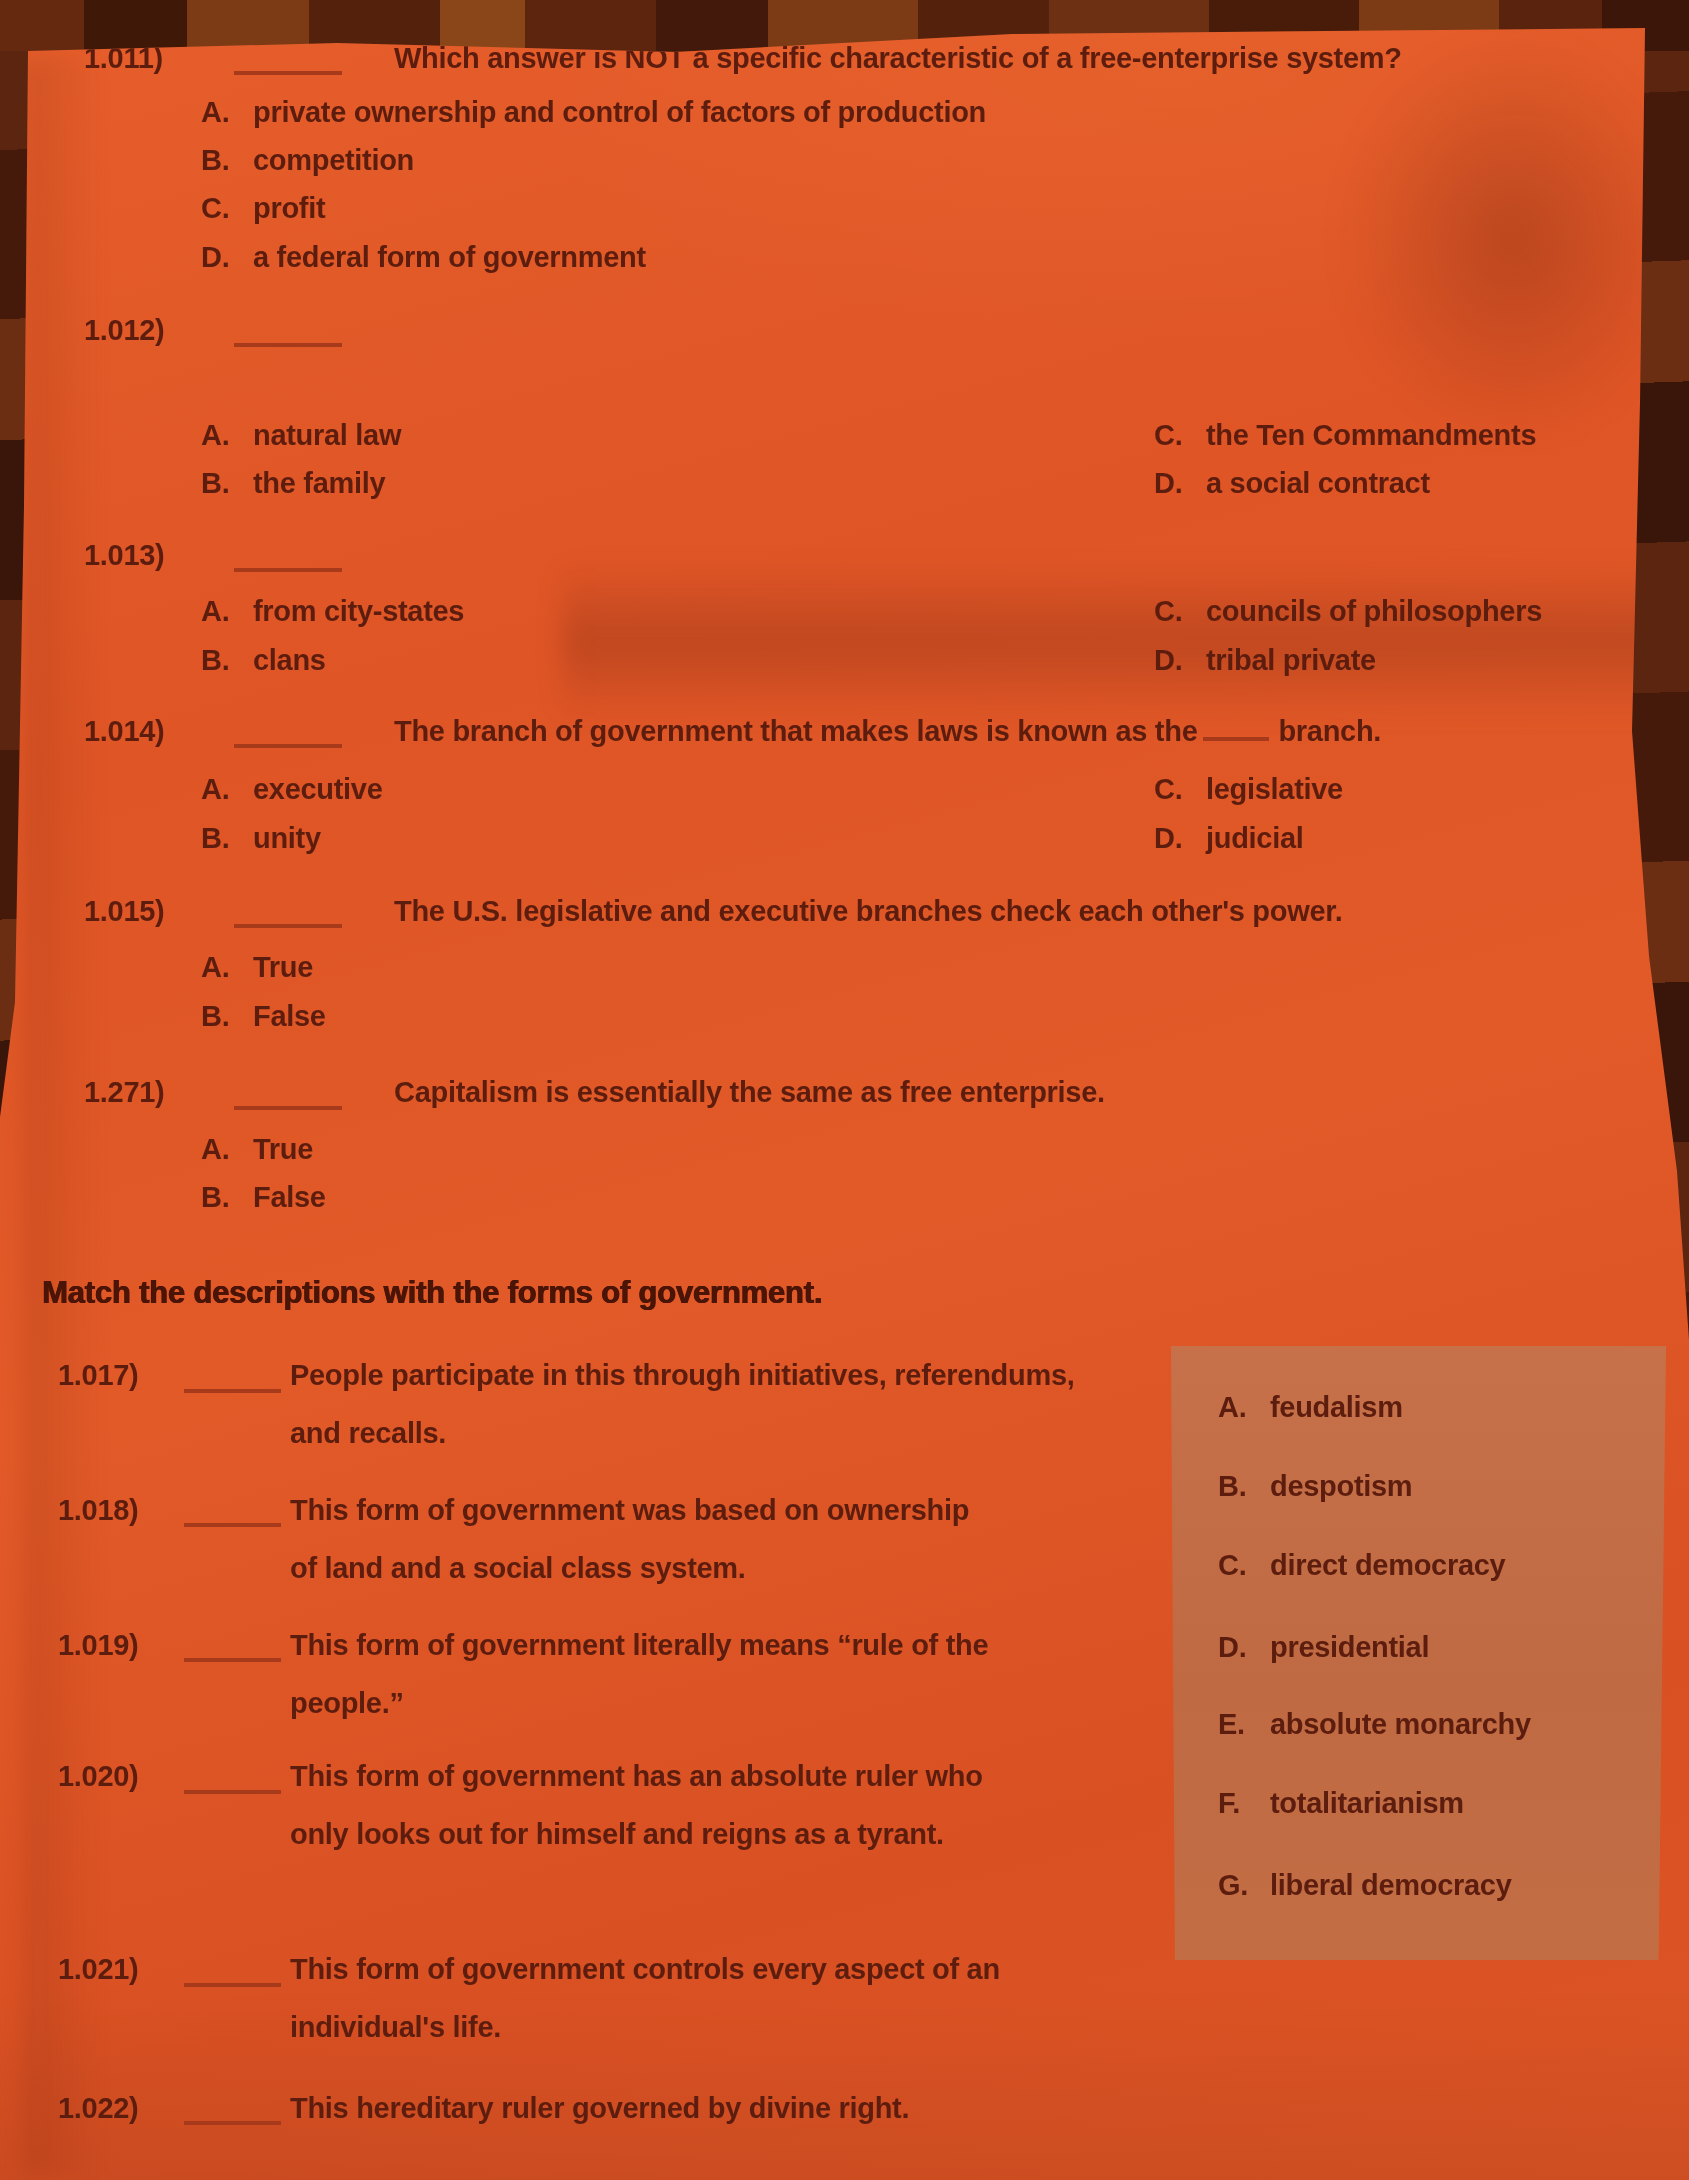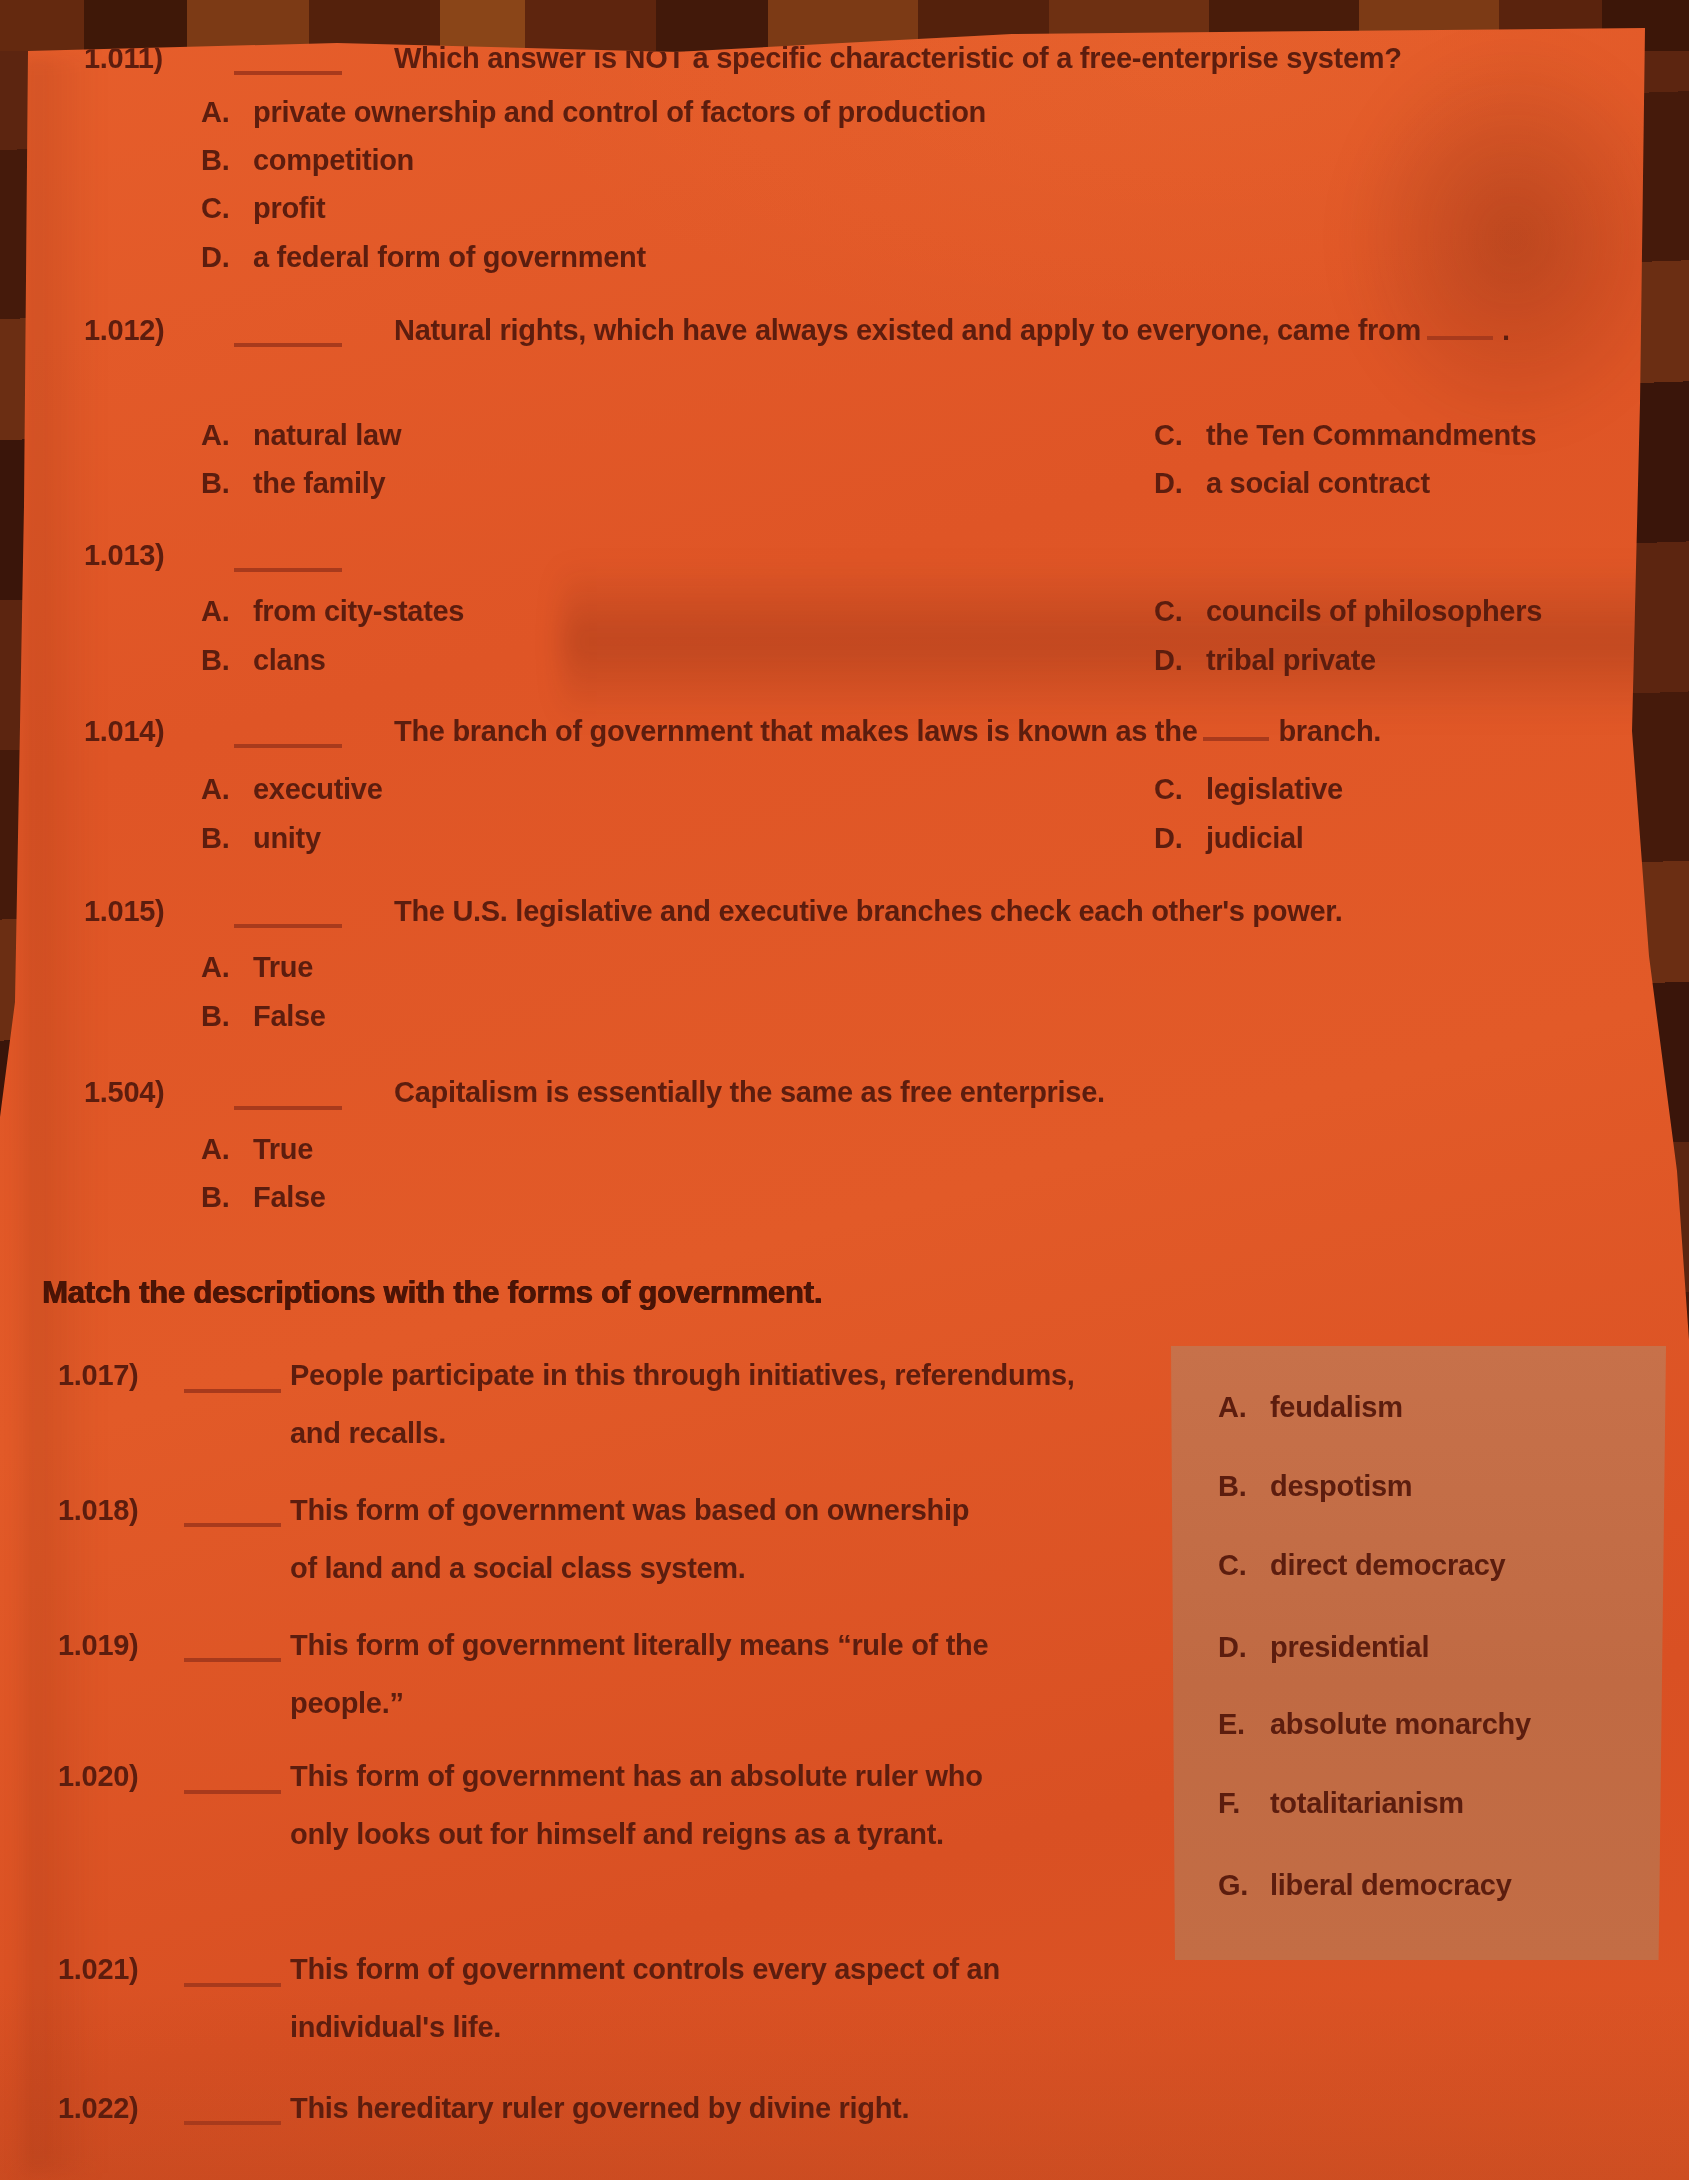--- a/index.html
+++ b/index.html
@@ -70,23 +70,20 @@
       </div>
       <div class="txt opt" style="left:201px;top:179px">
         <span class="optlabel">C.</span><span>profit</span>
       </div>
       <div class="txt opt" style="left:201px;top:228px">
         <span class="optlabel">D.</span><span>a federal form of government</span>
       </div>
 
       <span class="txt qnum" style="left:84px;top:301px">1.012)</span>
       <span class="blank" style="left:234px;top:343px;width:108px"></span>
-      <div class="txt" style="left:394px;top:301px;width:1209px">
-        <span>Natural rights, which have always existed and apply to everyone, came from</span><span class="inline-blank"></span><span>.</span>
-      </div>
       <div class="txt opt" style="left:201px;top:406px">
         <span class="optlabel">A.</span><span>natural law</span>
       </div>
       <div class="txt opt" style="left:201px;top:454px">
         <span class="optlabel">B.</span><span>the family</span>
       </div>
       <div class="txt opt" style="left:1154px;top:406px">
         <span class="optlabel">C.</span><span>the Ten Commandments</span>
       </div>
       <div class="txt opt" style="left:1154px;top:454px">
@@ -129,21 +126,21 @@
       <span class="txt qnum" style="left:84px;top:882px">1.015)</span>
       <span class="blank" style="left:234px;top:924px;width:108px"></span>
       <div class="txt" style="left:394px;top:882px;width:1199px">The U.S. legislative and executive branches check each other's power.</div>
       <div class="txt opt" style="left:201px;top:938px">
         <span class="optlabel">A.</span><span>True</span>
       </div>
       <div class="txt opt" style="left:201px;top:987px">
         <span class="optlabel">B.</span><span>False</span>
       </div>
 
-      <span class="txt qnum" style="left:84px;top:1063px">1.504)</span>
+      <span class="txt qnum" style="left:84px;top:1063px">1.271)</span>
       <span class="blank" style="left:234px;top:1106px;width:108px"></span>
       <div class="txt" style="left:394px;top:1063px;width:1199px">Capitalism is essentially the same as free enterprise.</div>
       <div class="txt opt" style="left:201px;top:1120px">
         <span class="optlabel">A.</span><span>True</span>
       </div>
       <div class="txt opt" style="left:201px;top:1168px">
         <span class="optlabel">B.</span><span>False</span>
       </div>
 
       <div class="txt heading" style="left:42px;top:1262px">Match the descriptions with the forms of government.</div>

